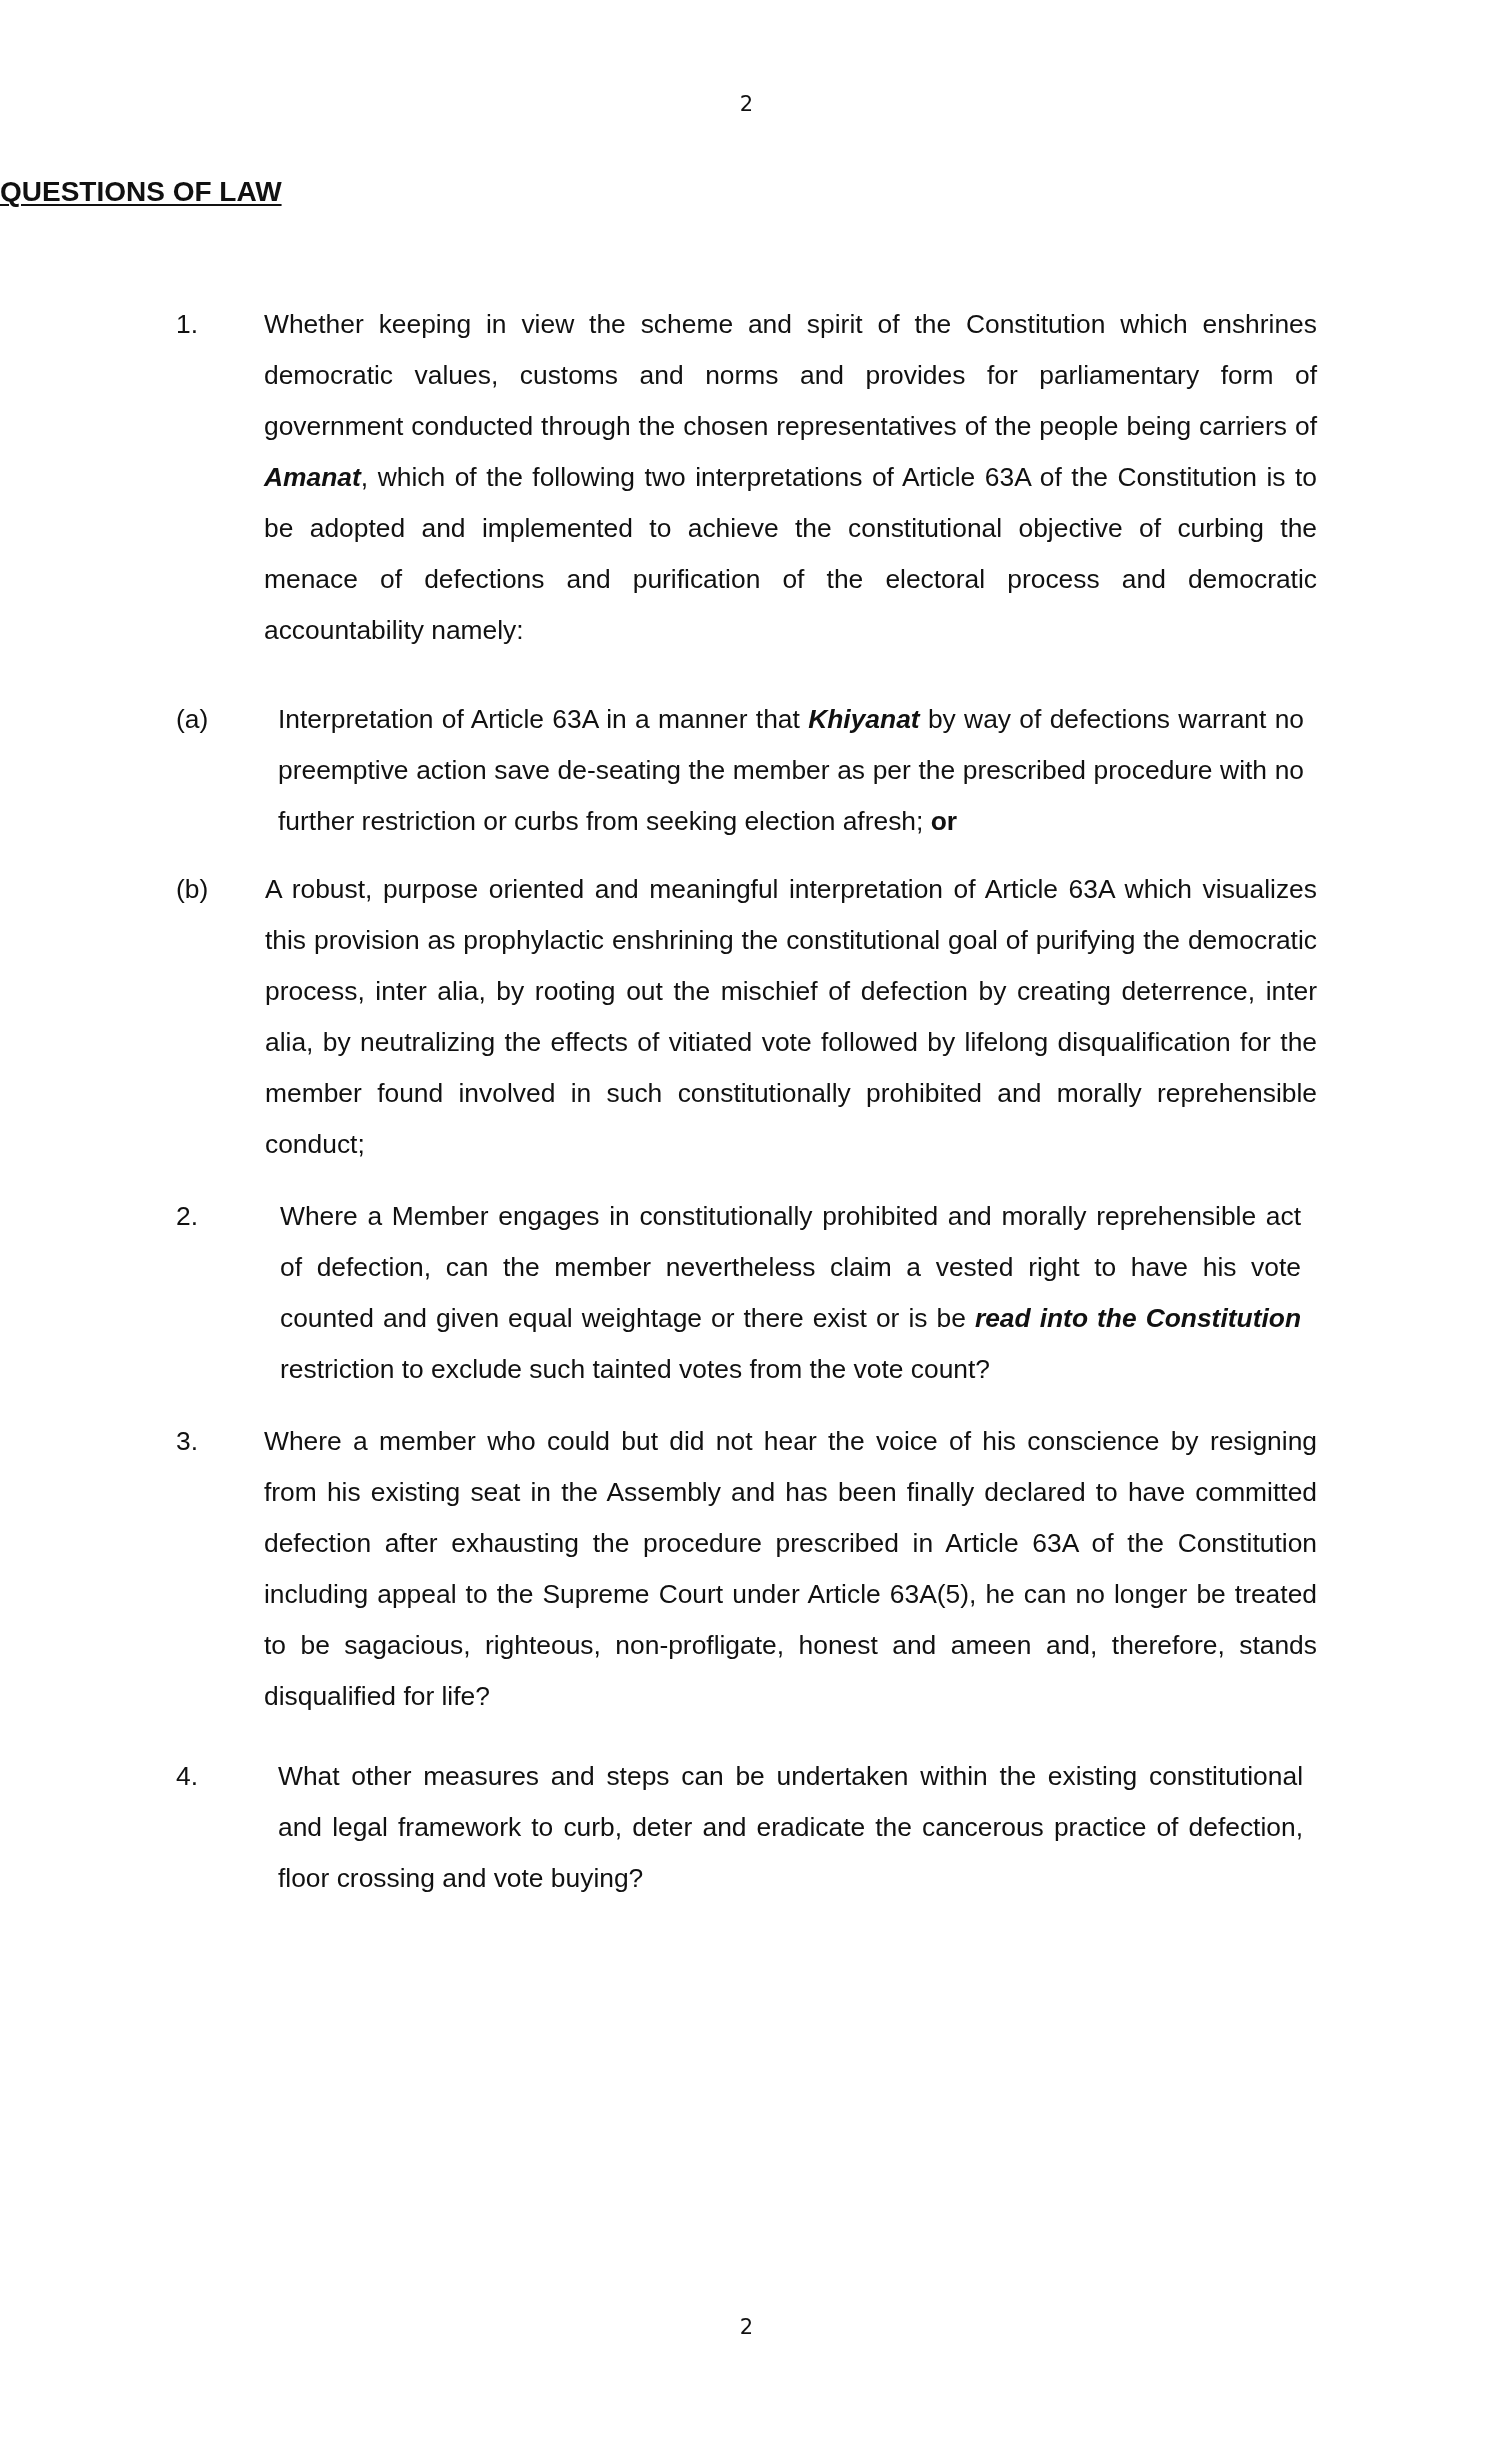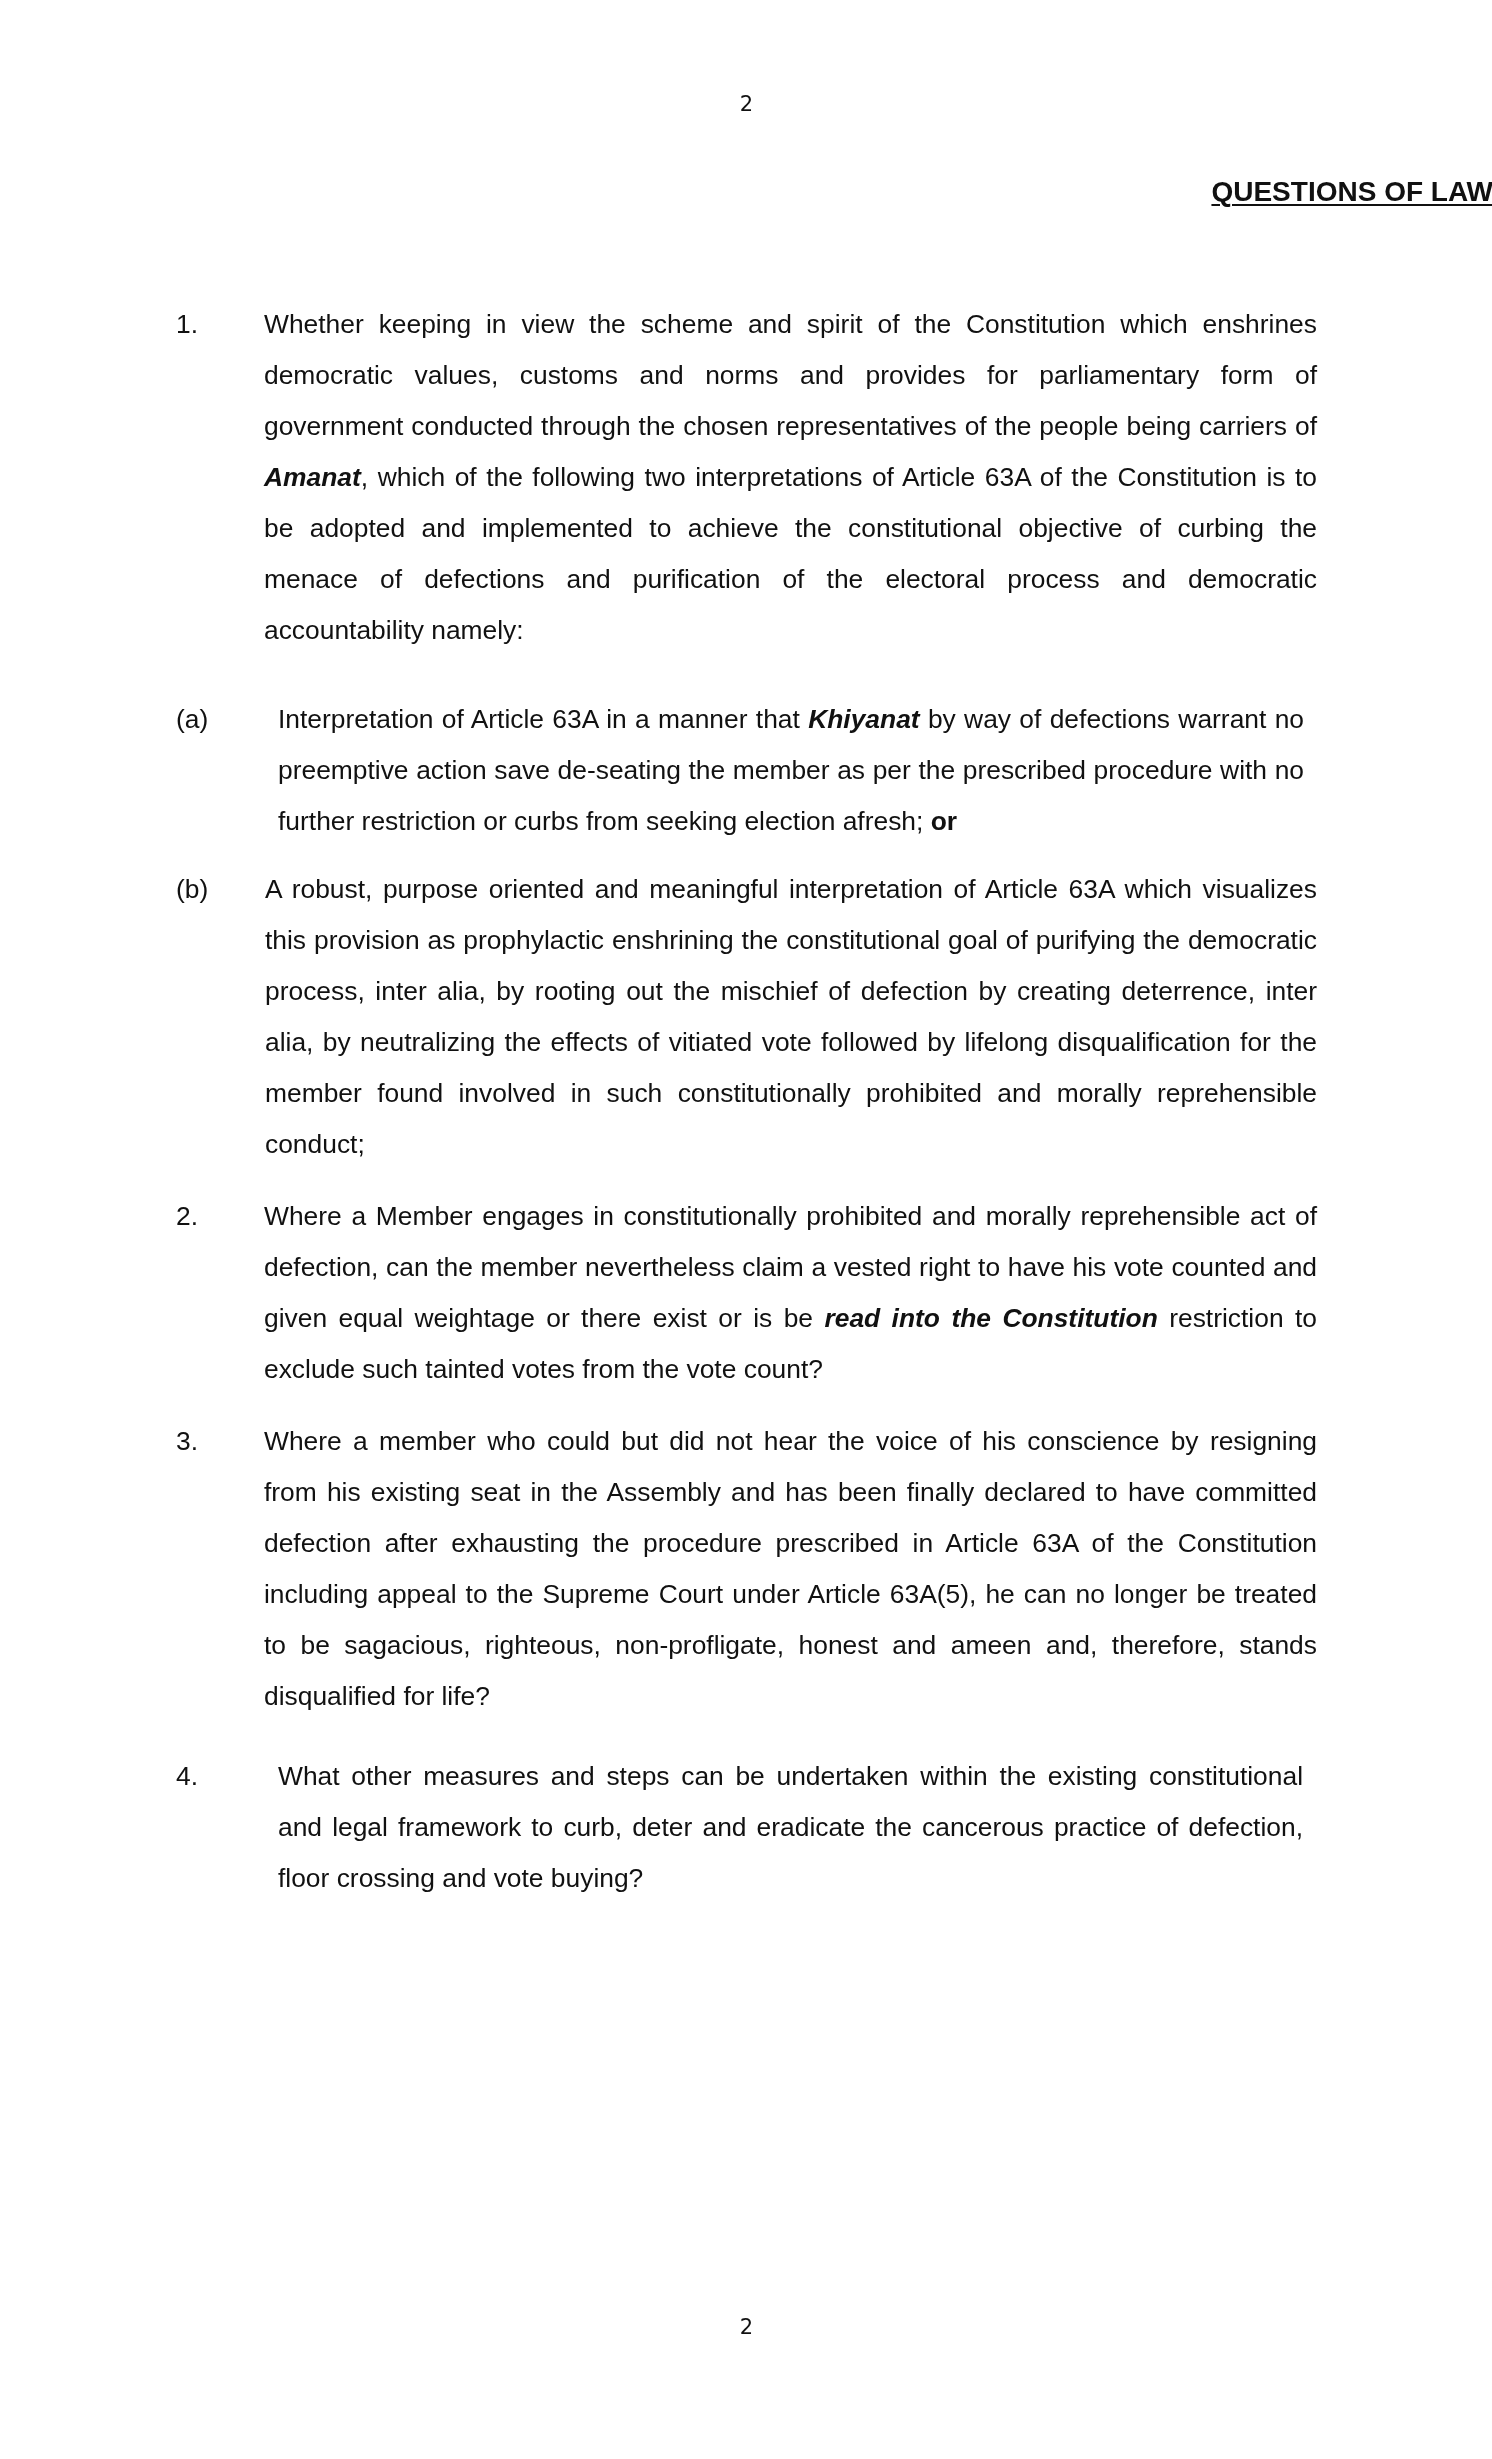--- a/index.html
+++ b/index.html
@@ -19,21 +19,21 @@
       font-size: 21px;
       color: #111;
     }
     .page-number.top { top: 92px; }
     .page-number.bottom { top: 2315px; }
 
     .heading {
       position: absolute;
       top: 176px;
       left: 0; right: 0;
-      text-align: right;
+      text-align: left;
       font-weight: bold;
       font-size: 28px;
       text-decoration: underline;
       text-underline-offset: 2.9px;
       text-decoration-thickness: 1.9px;
     }
 
     .content {
       position: absolute;
       top: 299px;
@@ -92,21 +92,21 @@
     <p style="margin:13px"><span>Interpretation of Article 63A in a manner that </span><span class="bi">Khiyanat</span><span> by way of defections warrant no preemptive action save de-seating the member as per the prescribed procedure with no further restriction or curbs from seeking election afresh; </span><span class="b">or</span></p>
   </div>
 
   <div class="sub b-item">
     <span class="letter">(b)</span>
     <p style="margin:0">A robust, purpose oriented and meaningful interpretation of Article 63A which visualizes this provision as prophylactic enshrining the constitutional goal of purifying the democratic process, inter alia, by rooting out the mischief of defection by creating deterrence, inter alia, by neutralizing the effects of vitiated vote followed by lifelong disqualification for the member found involved in such constitutionally prohibited and morally reprehensible conduct;</p>
   </div>
 
   <div class="q q2">
     <span class="num">2.</span>
-    <p style="margin:0"><span>Where a Member engages in constitutionally prohibited and morally reprehensible act of defection, can the member nevertheless claim a vested right to have his vote counted and given equal weightage or there exist or is be </span><span class="bi">read into the Constitution</span><span> restriction to exclude such tainted votes from the vote count?</span></p>
+    <p style="margin:16px"><span>Where a Member engages in constitutionally prohibited and morally reprehensible act of defection, can the member nevertheless claim a vested right to have his vote counted and given equal weightage or there exist or is be </span><span class="bi">read into the Constitution</span><span> restriction to exclude such tainted votes from the vote count?</span></p>
   </div>
 
   <div class="q q3">
     <span class="num">3.</span>
     <p style="margin:0">Where a member who could but did not hear the voice of his conscience by resigning from his existing seat in the Assembly and has been finally declared to have committed defection after exhausting the procedure prescribed in Article 63A of the Constitution including appeal to the Supreme Court under Article 63A(5), he can no longer be treated to be sagacious, righteous, non-profligate, honest and ameen and, therefore, stands disqualified for life?</p>
   </div>
 
   <div class="q q4">
     <span class="num">4.</span>
     <p style="margin:14px">What other measures and steps can be undertaken within the existing constitutional and legal framework to curb, deter and eradicate the cancerous practice of defection, floor crossing and vote buying?</p>

